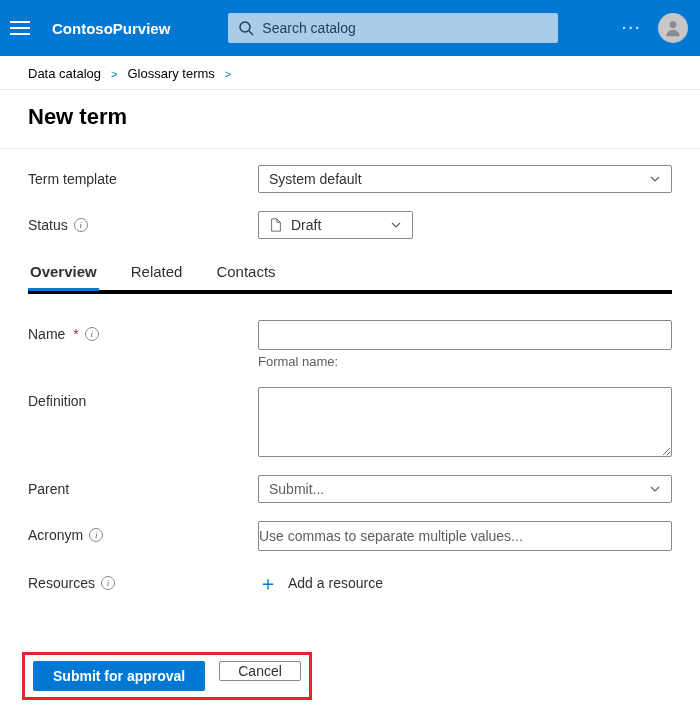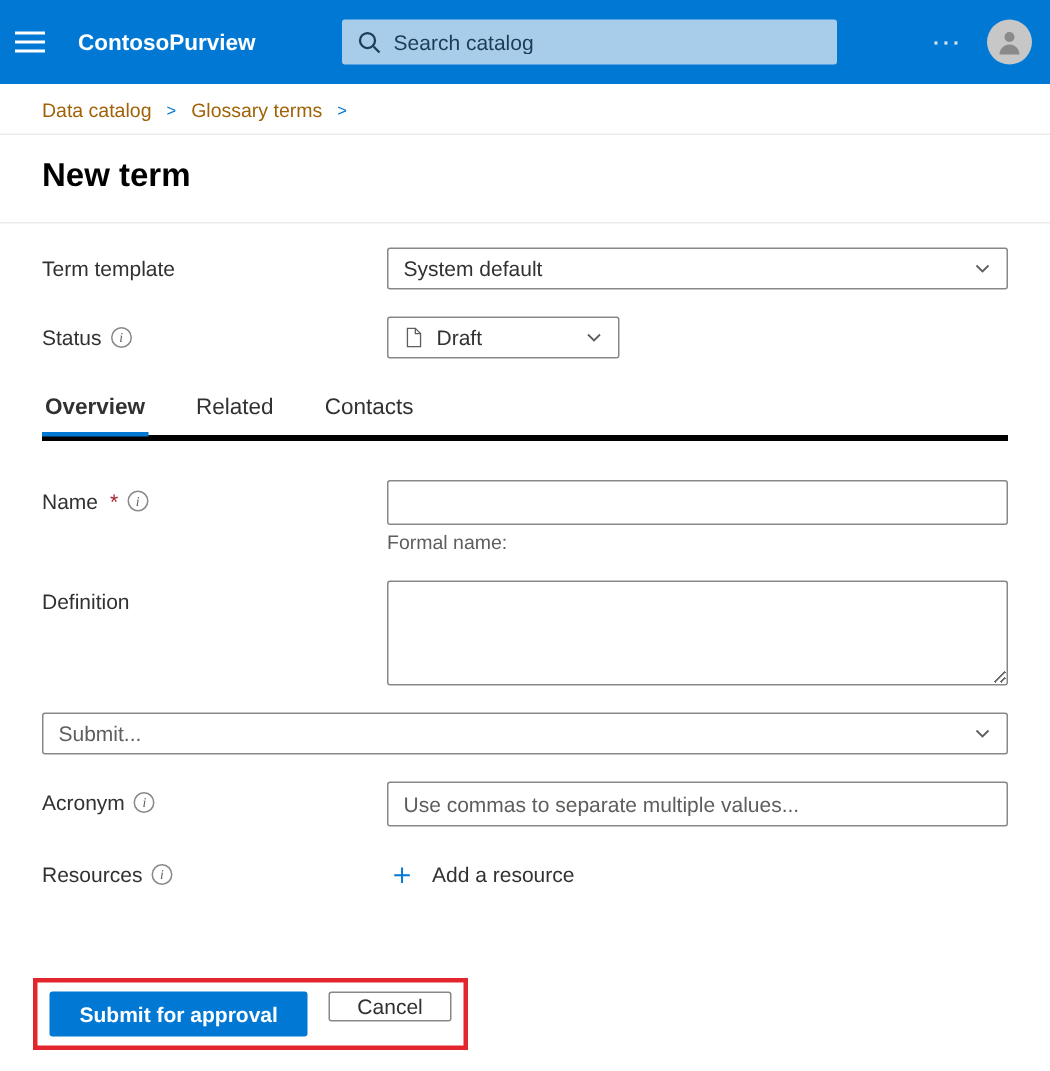--- a/index.html
+++ b/index.html
@@ -40,21 +40,21 @@
     border:none; background:transparent; outline:none;
     font-size:14px; color:#1b3d57; width:100%;
   }
   .search-wrap input::placeholder { color:#1b3d57; }
   .topbar-right { margin-left:auto; display:flex; align-items:center; gap:16px;}
   .more-dots { letter-spacing:2px; font-weight:bold; cursor:pointer; color:#cfe5f6;}
   .avatar { width:30px; height:30px; border-radius:50%; background:#c7c7c7; display:flex; align-items:center; justify-content:center;}
   .avatar svg { width:20px; height:20px; fill:#8a8a8a;}
   
   .crumbbar { border-bottom:1px solid #edebe9; padding: 10px 28px 8px 28px; display:flex; align-items:center; gap:10px; font-size:13px;}
-  .crumbbar a { color:#a16207; text-decoration:none; cursor:pointer;}
+  .crumbbar a { color:#000000; text-decoration:none; cursor:pointer;}
   .crumbbar .sep { color:#0078D4; font-size:11px;}
   
   .page { padding: 14px 28px 0 28px; }
   h1.page-title { font-size:22px; font-weight:600; color:#000000; margin-bottom:18px;}
   .hr { border-top:1px solid #edebe9; margin: 0 -28px 16px -28px;}
   
   .form-row { display:flex; align-items:flex-start; margin-bottom:18px; }
   .form-label { width:230px; flex:0 0 230px; padding-top:6px; font-size:14px; color:#323130; display:flex; align-items:center; gap:6px;}
   .form-label .req { color:#a4262c; margin-left:2px;}
   .info-ico { display:inline-flex; width:14px; height:14px; border:1px solid #8a8886; border-radius:50%; align-items:center; justify-content:center; font-size:9px; color:#605e5c; font-style:italic; font-family:serif; cursor:default;}
@@ -62,21 +62,21 @@
     width:100%; border:1px solid #8a8886; border-radius:2px; height:28px;
     display:flex; align-items:center; padding:0 10px; justify-content:space-between;
     background:#fff; cursor:pointer; color:#323130;
   }
   .sel .chev { width:12px; height:12px;}
   .sel-narrow { width:155px; flex:0 0 155px;}
   .sel-narrow .doc-ico { width:14px; height:14px; margin-right:8px;}
   .sel-narrow .lbl { flex:1;}
   .txt {
     width:100%; border:1px solid #8a8886; border-radius:2px; height:30px;
-    padding:0 10px; font-size:14px; color:#323130; outline:none;
+    padding:0 0; font-size:14px; color:#323130; outline:none;
   }
   .txt::placeholder { color:#605e5c;}
   textarea.txt { height:70px; padding:6px 10px; resize:both; font-family:inherit;}
   .helper { font-size:13px; color:#605e5c; margin-top:4px;}
   .placeholder-text { color:#605e5c; }
   
   .tabs { display:flex; gap:30px; border-bottom:4px solid #000000; margin-bottom:26px;}
   .tab { padding:6px 2px 10px 2px; font-size:15px; color:#323130; cursor:pointer; position:relative;}
   .tab.active { font-weight:600;}
   .tab.active::after { content:""; position:absolute; left:0; right:0; bottom:-1px; height:3px; background:#0078D4;}
@@ -181,20 +181,21 @@
       <div class="helper">Formal name:</div>
     </div>
   </div>
 
   <div class="form-row">
     <div class="form-label">Definition</div>
     <textarea class="txt" style=""></textarea>
   </div>
 
   <div class="form-row">
+    <div class="form-label">Parent</div>
     <div class="sel">
       <span class="placeholder-text">Submit...</span>
       <svg class="chev" viewBox="0 0 12 12" fill="none" stroke="#605e5c" stroke-width="1.2">
           <polyline points="2,4 6,8 10,4"></polyline>
         </svg>
     </div>
   </div>
 
   <div class="form-row">
     <div class="form-label">

